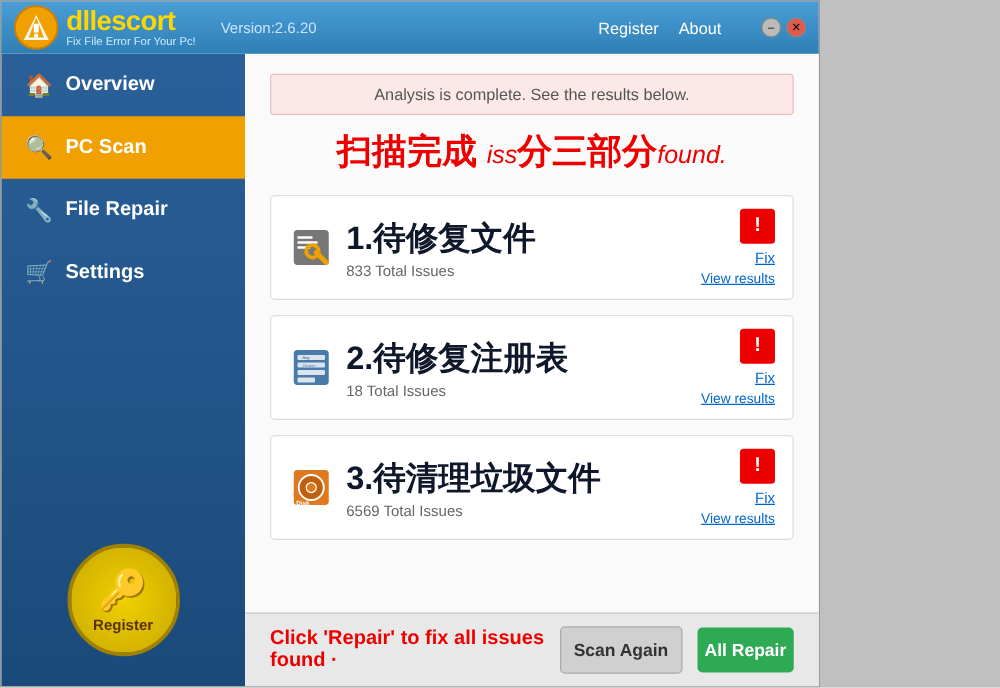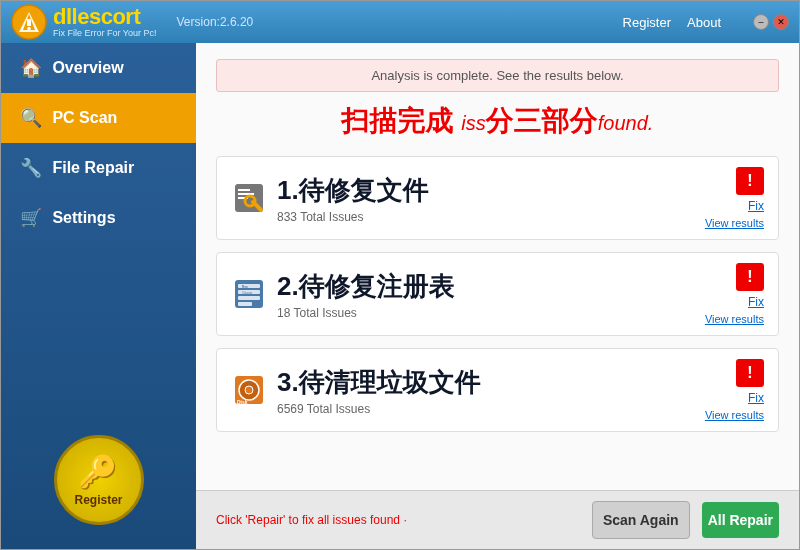--- a/index.html
+++ b/index.html
@@ -5,21 +5,21 @@
     * { margin: 0; padding: 0; box-sizing: border-box; }
     body {
       width: 800px;
       height: 550px;
       font-family: Arial, sans-serif;
       overflow: hidden;
       background: #c0c0c0;
     }
 
     .window {
-      width: 800px;
+      width: 656px;
       height: 550px;
       background: #f0f0f0;
       border: 1px solid #999;
       display: flex;
       flex-direction: column;
     }
 
     
     .title-bar {
       background: linear-gradient(to bottom, #4a9ed6, #2e7fb5);
@@ -292,22 +292,23 @@
       border-top: 1px solid #ccc;
       padding: 10px 20px;
       display: flex;
       align-items: center;
       gap: 12px;
       flex-shrink: 0;
     }
 
     .footer-note {
       flex: 1;
-      font-size: 12px;
+      font-size: 16px;
       color: #555;
+      font-weight: bold;
     }
 
     .footer-note span {
       color: #e00;
     }
 
     .btn-scan-again {
       padding: 10px 10px;
       background: #d0d0d0;
       color: #333;

